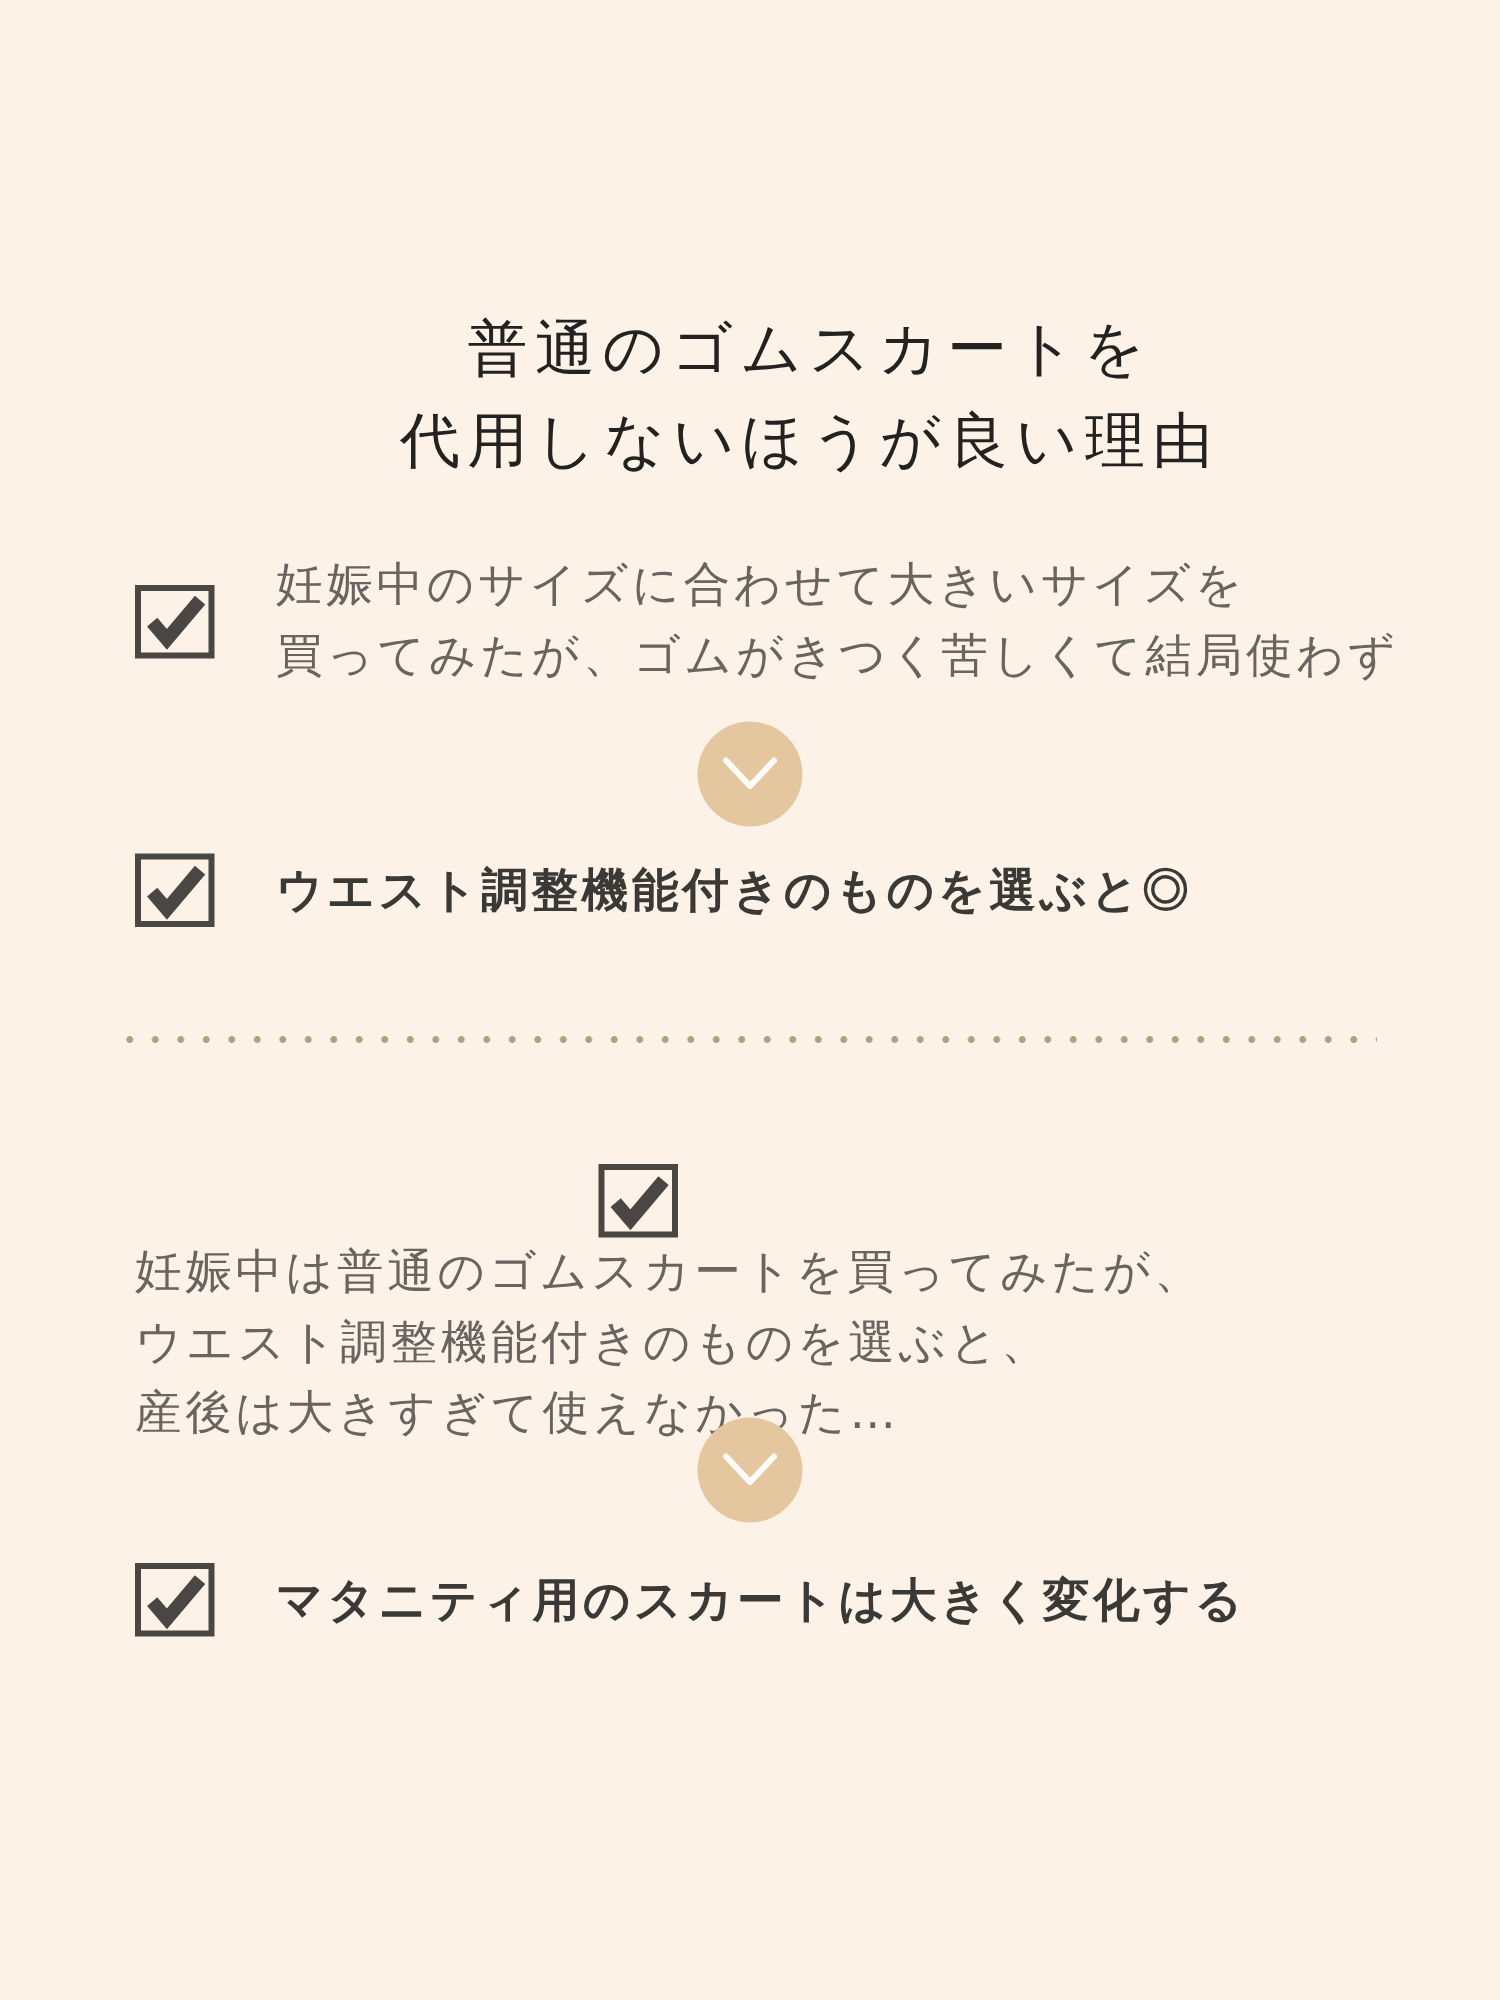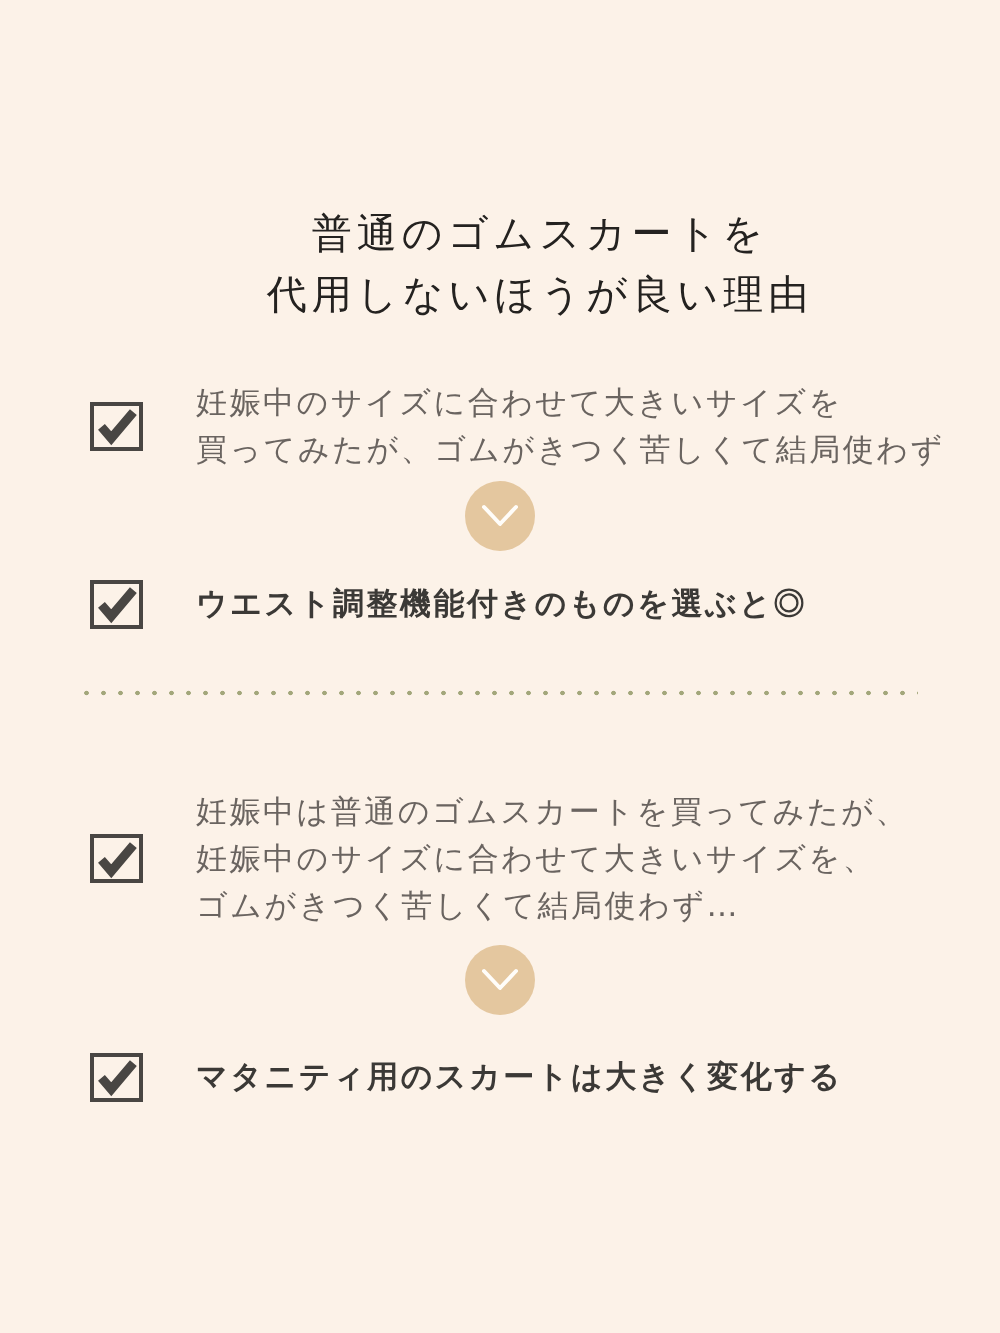--- a/index.html
+++ b/index.html
@@ -38,21 +38,21 @@
     width:45px;
     height:41px;
     border:4px solid #494643;
     margin-right:41px;
     display:flex;
     align-items:center;
     justify-content:center;
   }
   .checkbox svg{overflow:visible;display:block;}
   .item-text{
-    margin:12px;
+    margin:0;
     font-size:31px;
     line-height:47px;
     letter-spacing:2.5px;
     color:#6a6460;
     white-space:nowrap;
   }
   .item-text span{display:block;}
   .item-text.bold{
     font-weight:700;
     color:#3b3936;
@@ -117,30 +117,30 @@
         <polyline points="5,23 17,37 44,5" fill="none" stroke="#494643" stroke-width="11"></polyline>
       </svg>
     </span>
     <p class="item-text bold">
       <span>ウエスト調整機能付きのものを選ぶと◎</span>
     </p>
   </div>
 
   <div class="dotted-divider"></div>
 
-  <div class="check-item" style="top:776px;">
+  <div class="check-item" style="top:776px;flex-direction:column;">
     <span class="checkbox">
       <svg width="40" height="36" viewBox="0 0 48 44" xmlns="http://www.w3.org/2000/svg">
         <polyline points="5,23 17,37 44,5" fill="none" stroke="#494643" stroke-width="11"></polyline>
       </svg>
     </span>
     <p class="item-text regular">
       <span>妊娠中は普通のゴムスカートを買ってみたが、</span>
-      <span>妊娠中のサイズに合わせて大きいサイズを、</span>
-      <span>ゴムがきつく苦しくて結局使わず…</span>
+      <span>ウエスト調整機能付きのものを選ぶと、</span>
+      <span>産後は大きすぎて使えなかった…</span>
     </p>
   </div>
 
   <div class="arrow-badge" style="top:945px;">
     <svg width="40" height="26" viewBox="0 0 40 26" xmlns="http://www.w3.org/2000/svg">
       <polyline points="4,4 20,21 36,4" fill="none" stroke="#fffdf9" stroke-width="4" stroke-linecap="round" stroke-linejoin="round"></polyline>
     </svg>
   </div>
 
   <div class="check-item" style="top:1042px;justify-content:center;">

